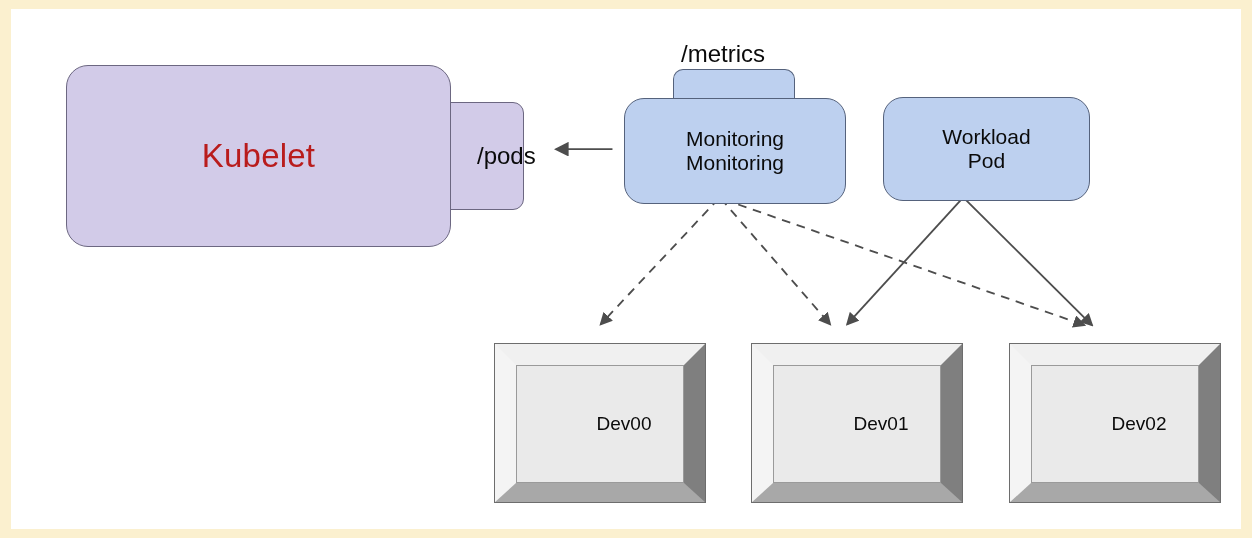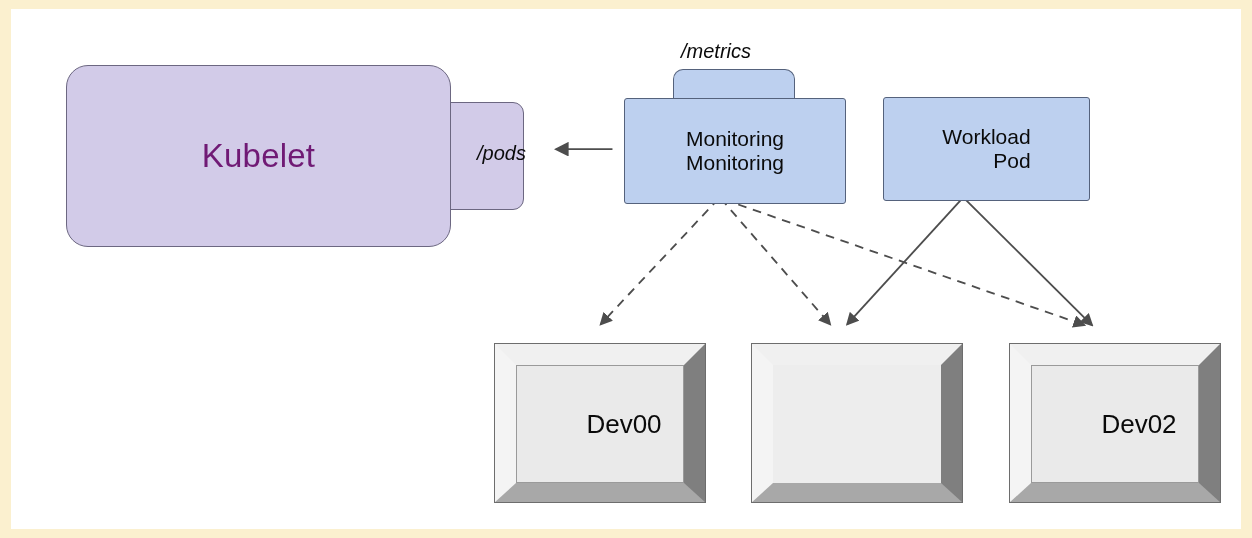--- a/index.html
+++ b/index.html
@@ -63,35 +63,35 @@
     background: #d2cbe8;
     border: 1.6px solid #6c6781;
     border-radius: 22px;
     box-sizing: border-box;
     display: flex;
     align-items: center;
     justify-content: center;
   }
   .kubelet-body .node-label {
     font-size: 33px;
-    color: #701a75;
+    color: #b91c1c;
     letter-spacing: 0.2px;
   }
 
   
   .pod {
     position: absolute;
     background: #bdd0ef;
     border: 1.6px solid #55627c;
-    border-radius: 3px;
+    border-radius: 20px;
     box-sizing: border-box;
     display: flex;
     align-items: center;
     justify-content: center;
-    text-align: right;
+    text-align: center;
     line-height: 1.16;
     font-size: 21px;
     color: #0a0a0a;
     z-index: 3;
   }
   #pod-monitoring {
     left: 613px;
     top: 89px;
     width: 222px;
     height: 106px;
@@ -110,24 +110,23 @@
     height: 40px;
     background: #bdd0ef;
     border: 1.6px solid #55627c;
     border-bottom: none;
     border-radius: 10px 10px 0 0;
     box-sizing: border-box;
     z-index: 2;
   }
   .edge-label {
     position: absolute;
-    font-size: 20px;
+    font-size: 24px;
     color: #0a0a0a;
     white-space: nowrap;
-    font-style: italic;
   }
   #label-metrics { left: 670px; top: 31px; }
   #label-pods    { left: 466px; top: 133px; }
 
   
   .device {
     position: absolute;
     top: 334px;
     width: 212px;
     height: 160px;
@@ -157,21 +156,21 @@
     right: 22px;
     bottom: 20px;
     background: #eaeaea;
     border: 1.3px solid #9a9a9a;
     box-sizing: border-box;
     display: flex;
     align-items: center;
     justify-content: center;
   }
   .device .device-label {
-    font-size: 26px;
+    font-size: 19px;
     color: #0a0a0a;
     margin-left: 48px;
   }
 </style>
 </head>
 <body>
 
 <div id="canvas">
   <div id="stage">
 
@@ -238,20 +237,23 @@
 
     <div class="device" id="device-0">
       <div class="bevel"></div>
       <div class="inner">
         <span class="device-label">Dev00</span>
       </div>
     </div>
 
     <div class="device" id="device-1">
       <div class="bevel"></div>
+      <div class="inner">
+        <span class="device-label">Dev01</span>
+      </div>
     </div>
 
     <div class="device" id="device-2">
       <div class="bevel"></div>
       <div class="inner">
         <span class="device-label">Dev02</span>
       </div>
     </div>
 
   </div>

